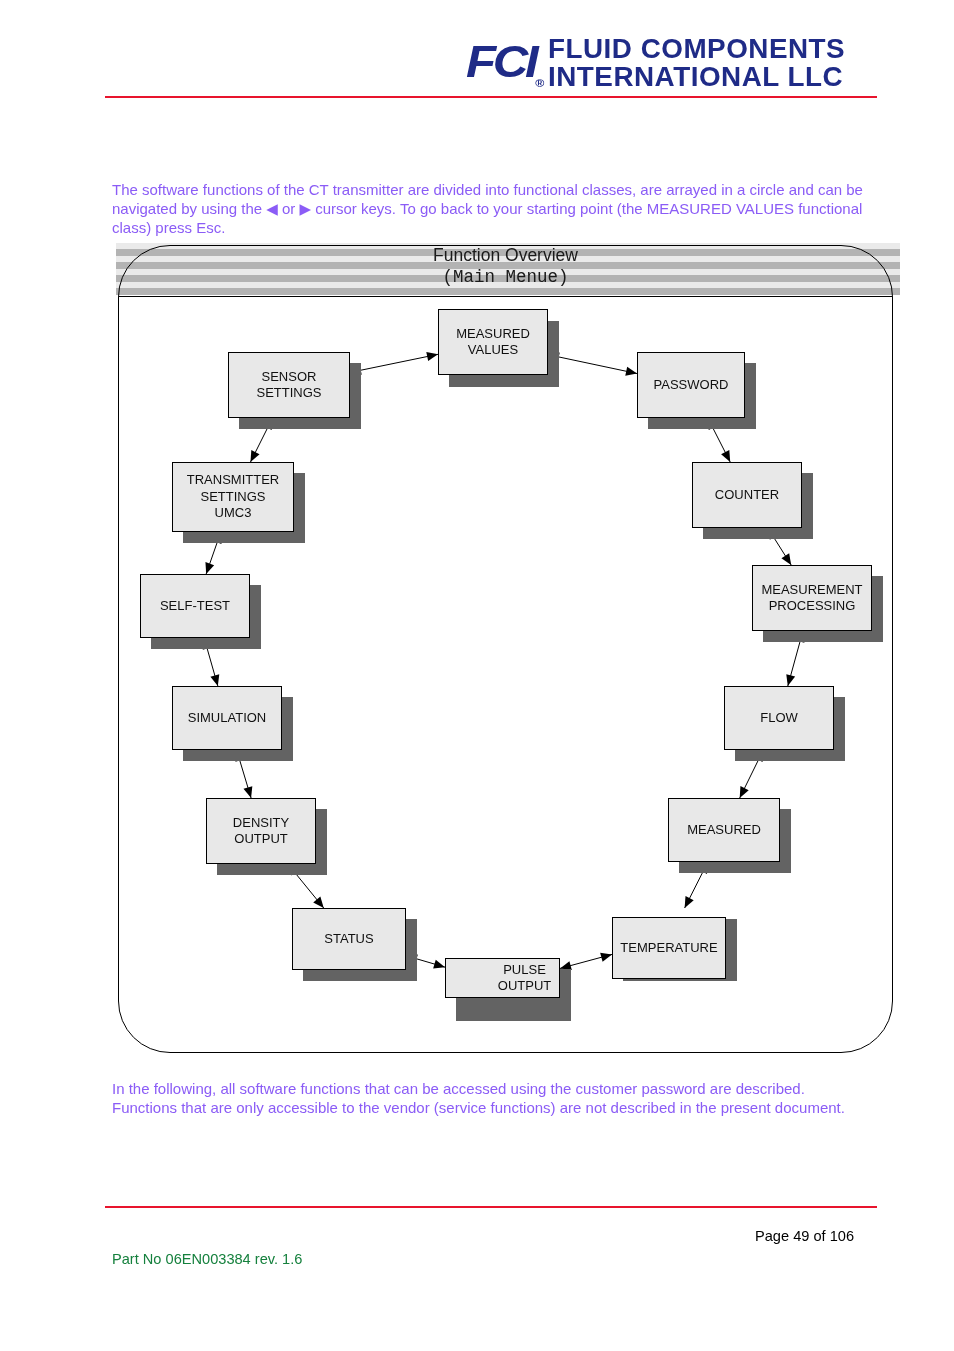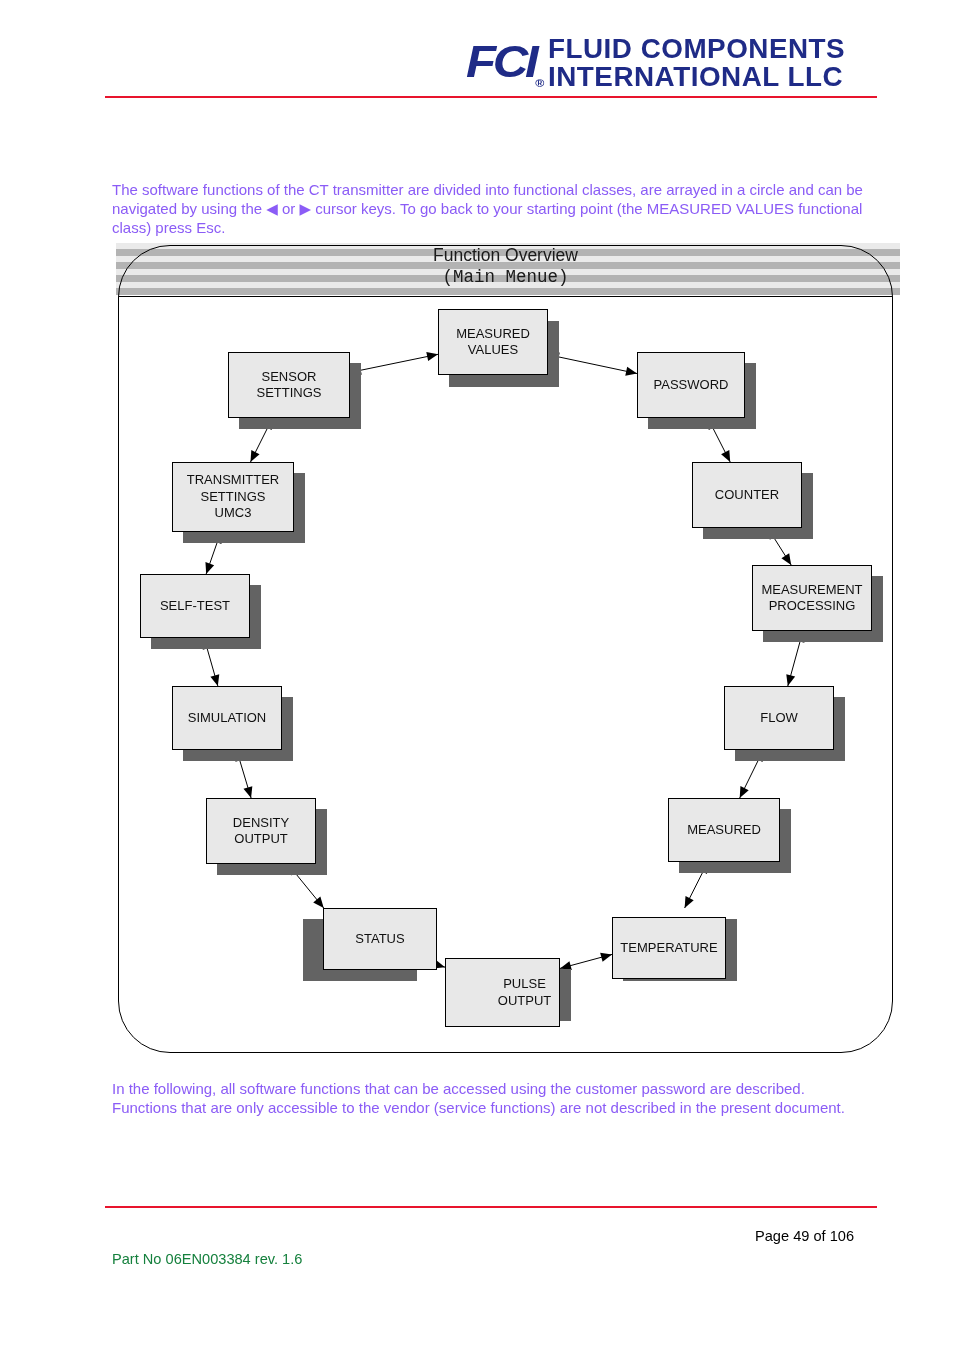--- a/index.html
+++ b/index.html
@@ -349,33 +349,33 @@
           <div>OUTPUT</div>
         </span>
       </div>
       <div class="node-shadow" style="left: 569px; top: 569px; width: 112px; height: 64px;"></div>
       <div class="node" style="left: 558px; top: 558px; width: 112px; height: 64px;">
         <span>
           <div>MEASURED</div>
         </span>
       </div>
       <div class="node-shadow" style="left: 193px; top: 679px; width: 114px; height: 62px;"></div>
-      <div class="node" style="left: 182px; top: 668px; width: 114px; height: 62px; margin-left: 31px;">
+      <div class="node" style="left: 182px; top: 668px; width: 114px; height: 62px;">
         <span>
           <div>STATUS</div>
         </span>
       </div>
       <div class="node-shadow" style="left: 513px; top: 679px; width: 114px; height: 62px;"></div>
       <div class="node" style="left: 502px; top: 677px; width: 114px; height: 62px;">
         <span>
           <div>TEMPERATURE</div>
         </span>
       </div>
       <div class="node-shadow" style="left: 346px; top: 729px; width: 115px; height: 52px;"></div>
-      <div class="node" style="left: 335px; top: 718px; width: 115px; height: 69px; padding-left: 44px;">
+      <div class="node" style="left: 335px; top: 718px; width: 115px; height: 40px; padding-left: 44px;">
         <span>
           <div>PULSE OUTPUT</div>
         </span>
       </div>
     </div>
 </div>
 
 <div class="body-par" id="closing-paragraph">In the following, all software functions that can be accessed using the customer password are described. Functions that are only accessible to the vendor (service functions) are not described in the present document.</div>
 
 <div id="footer-rule"></div>

